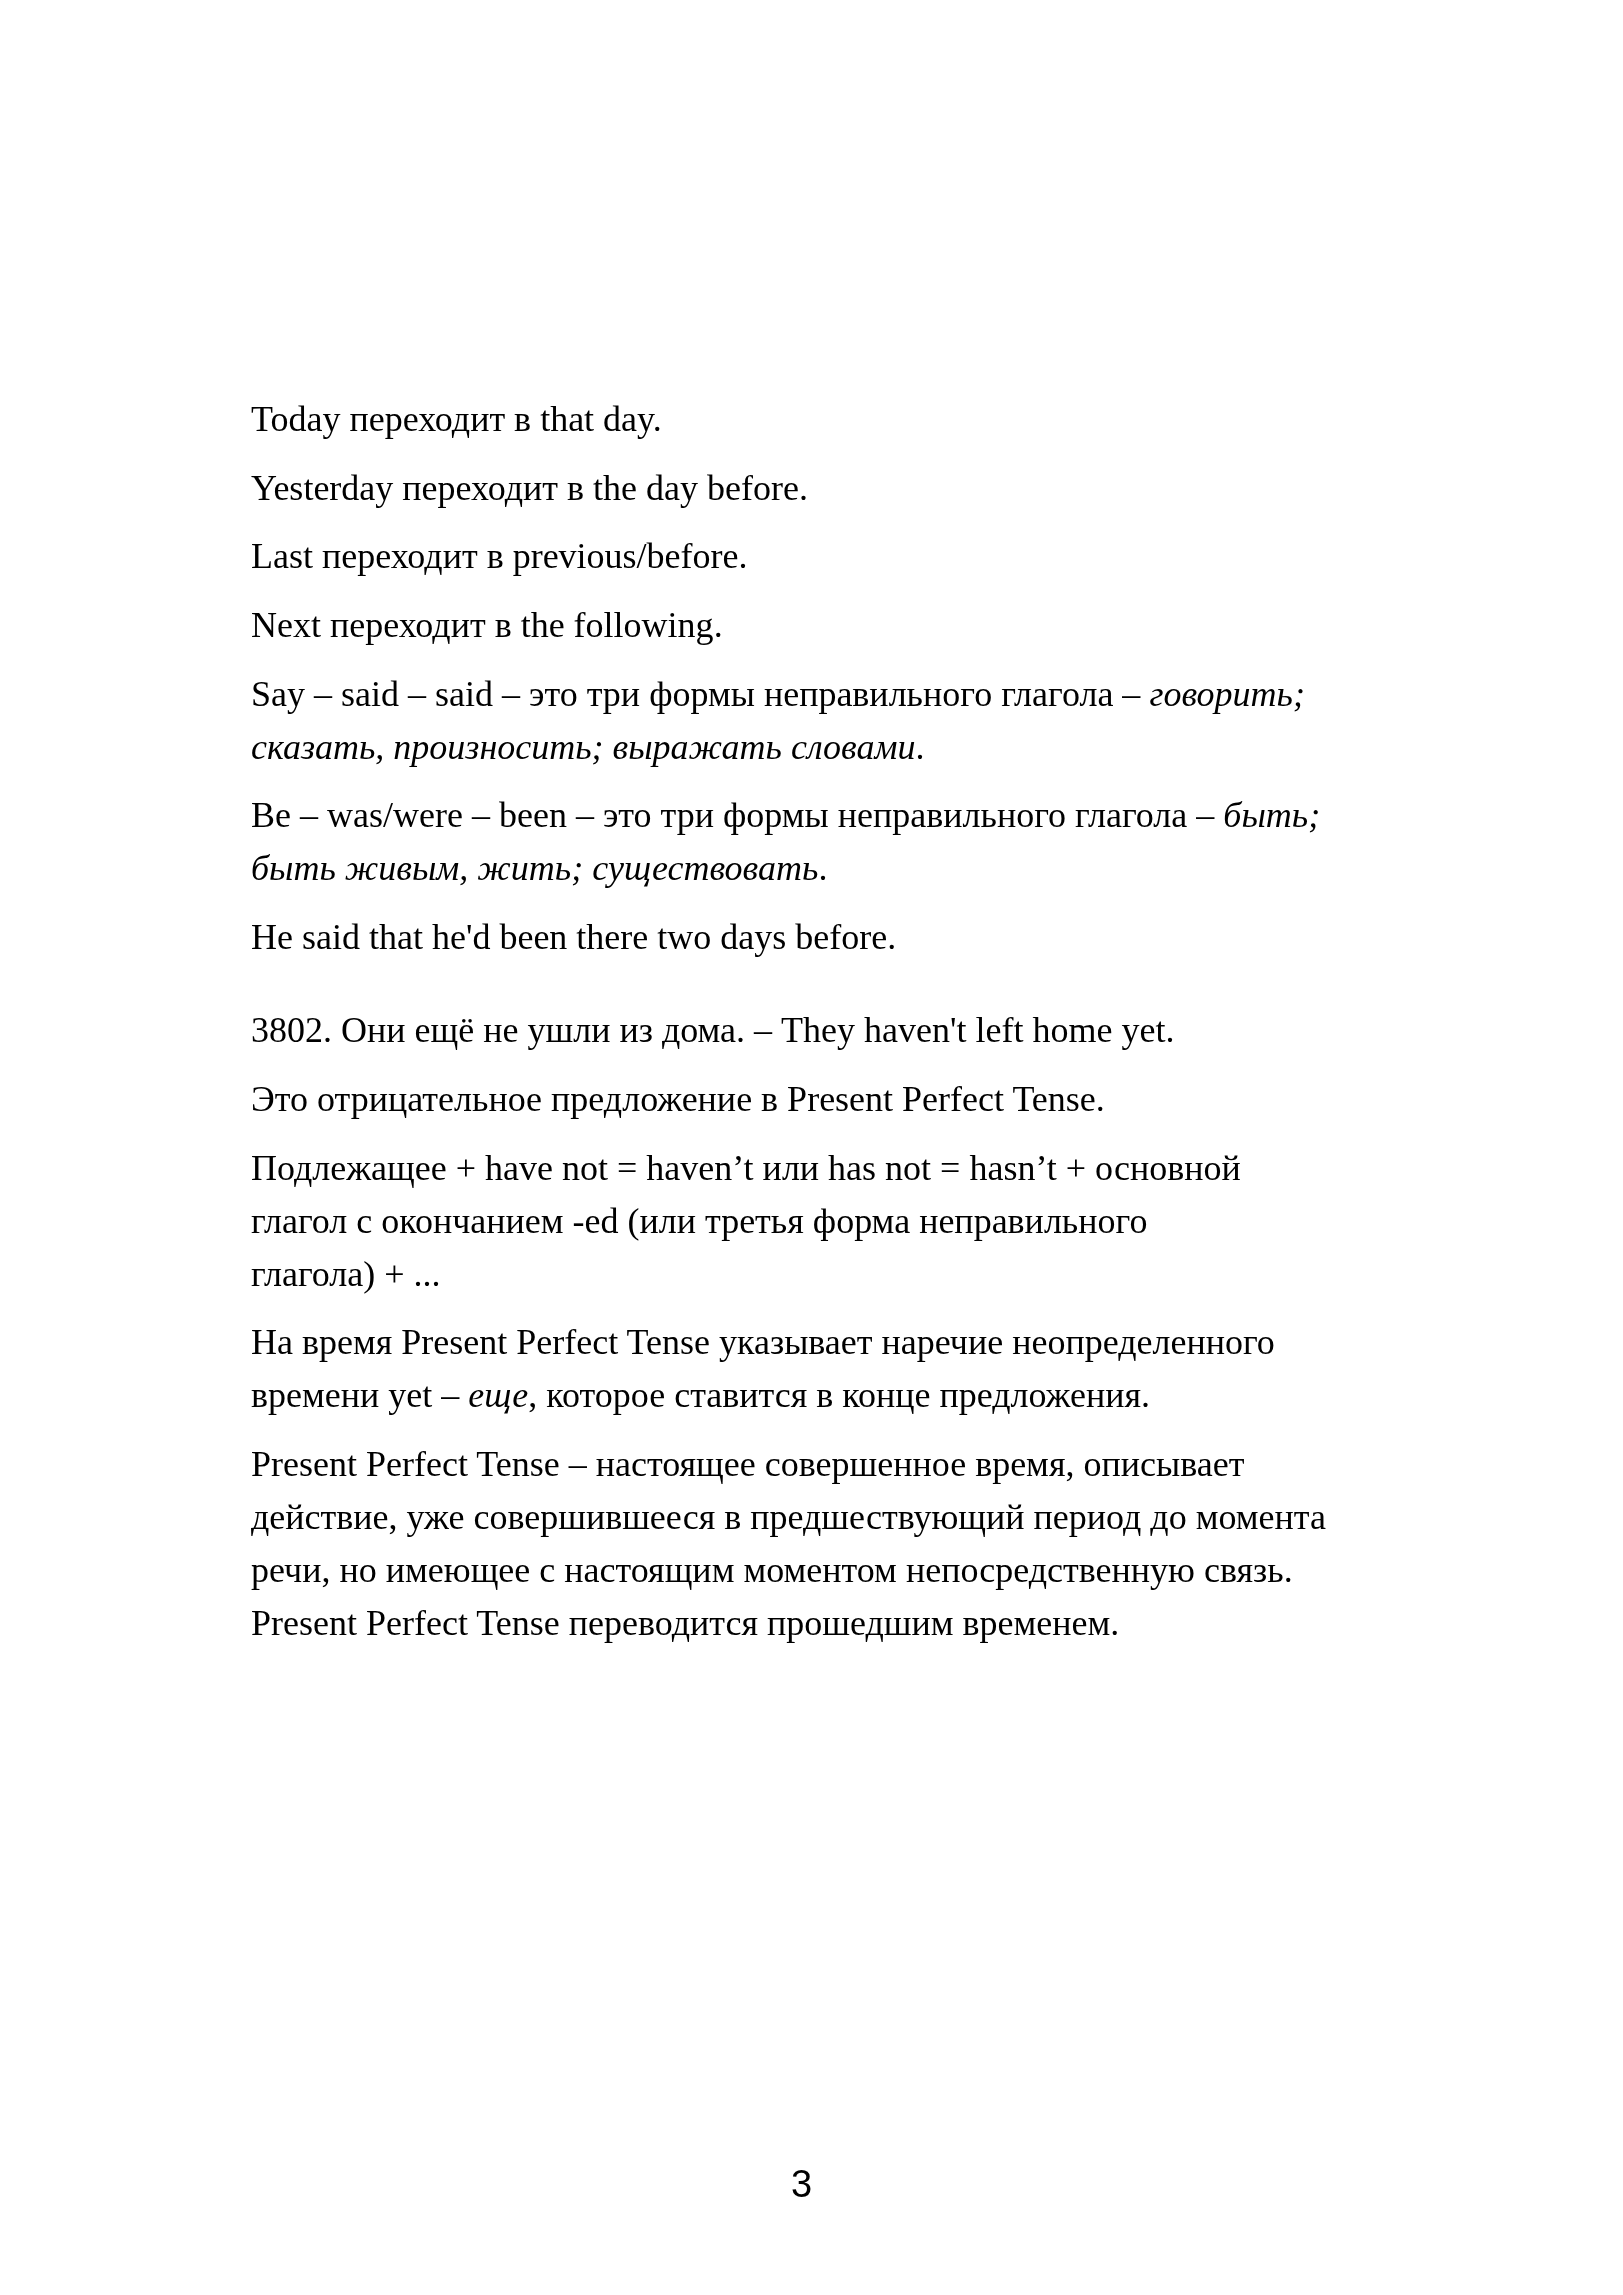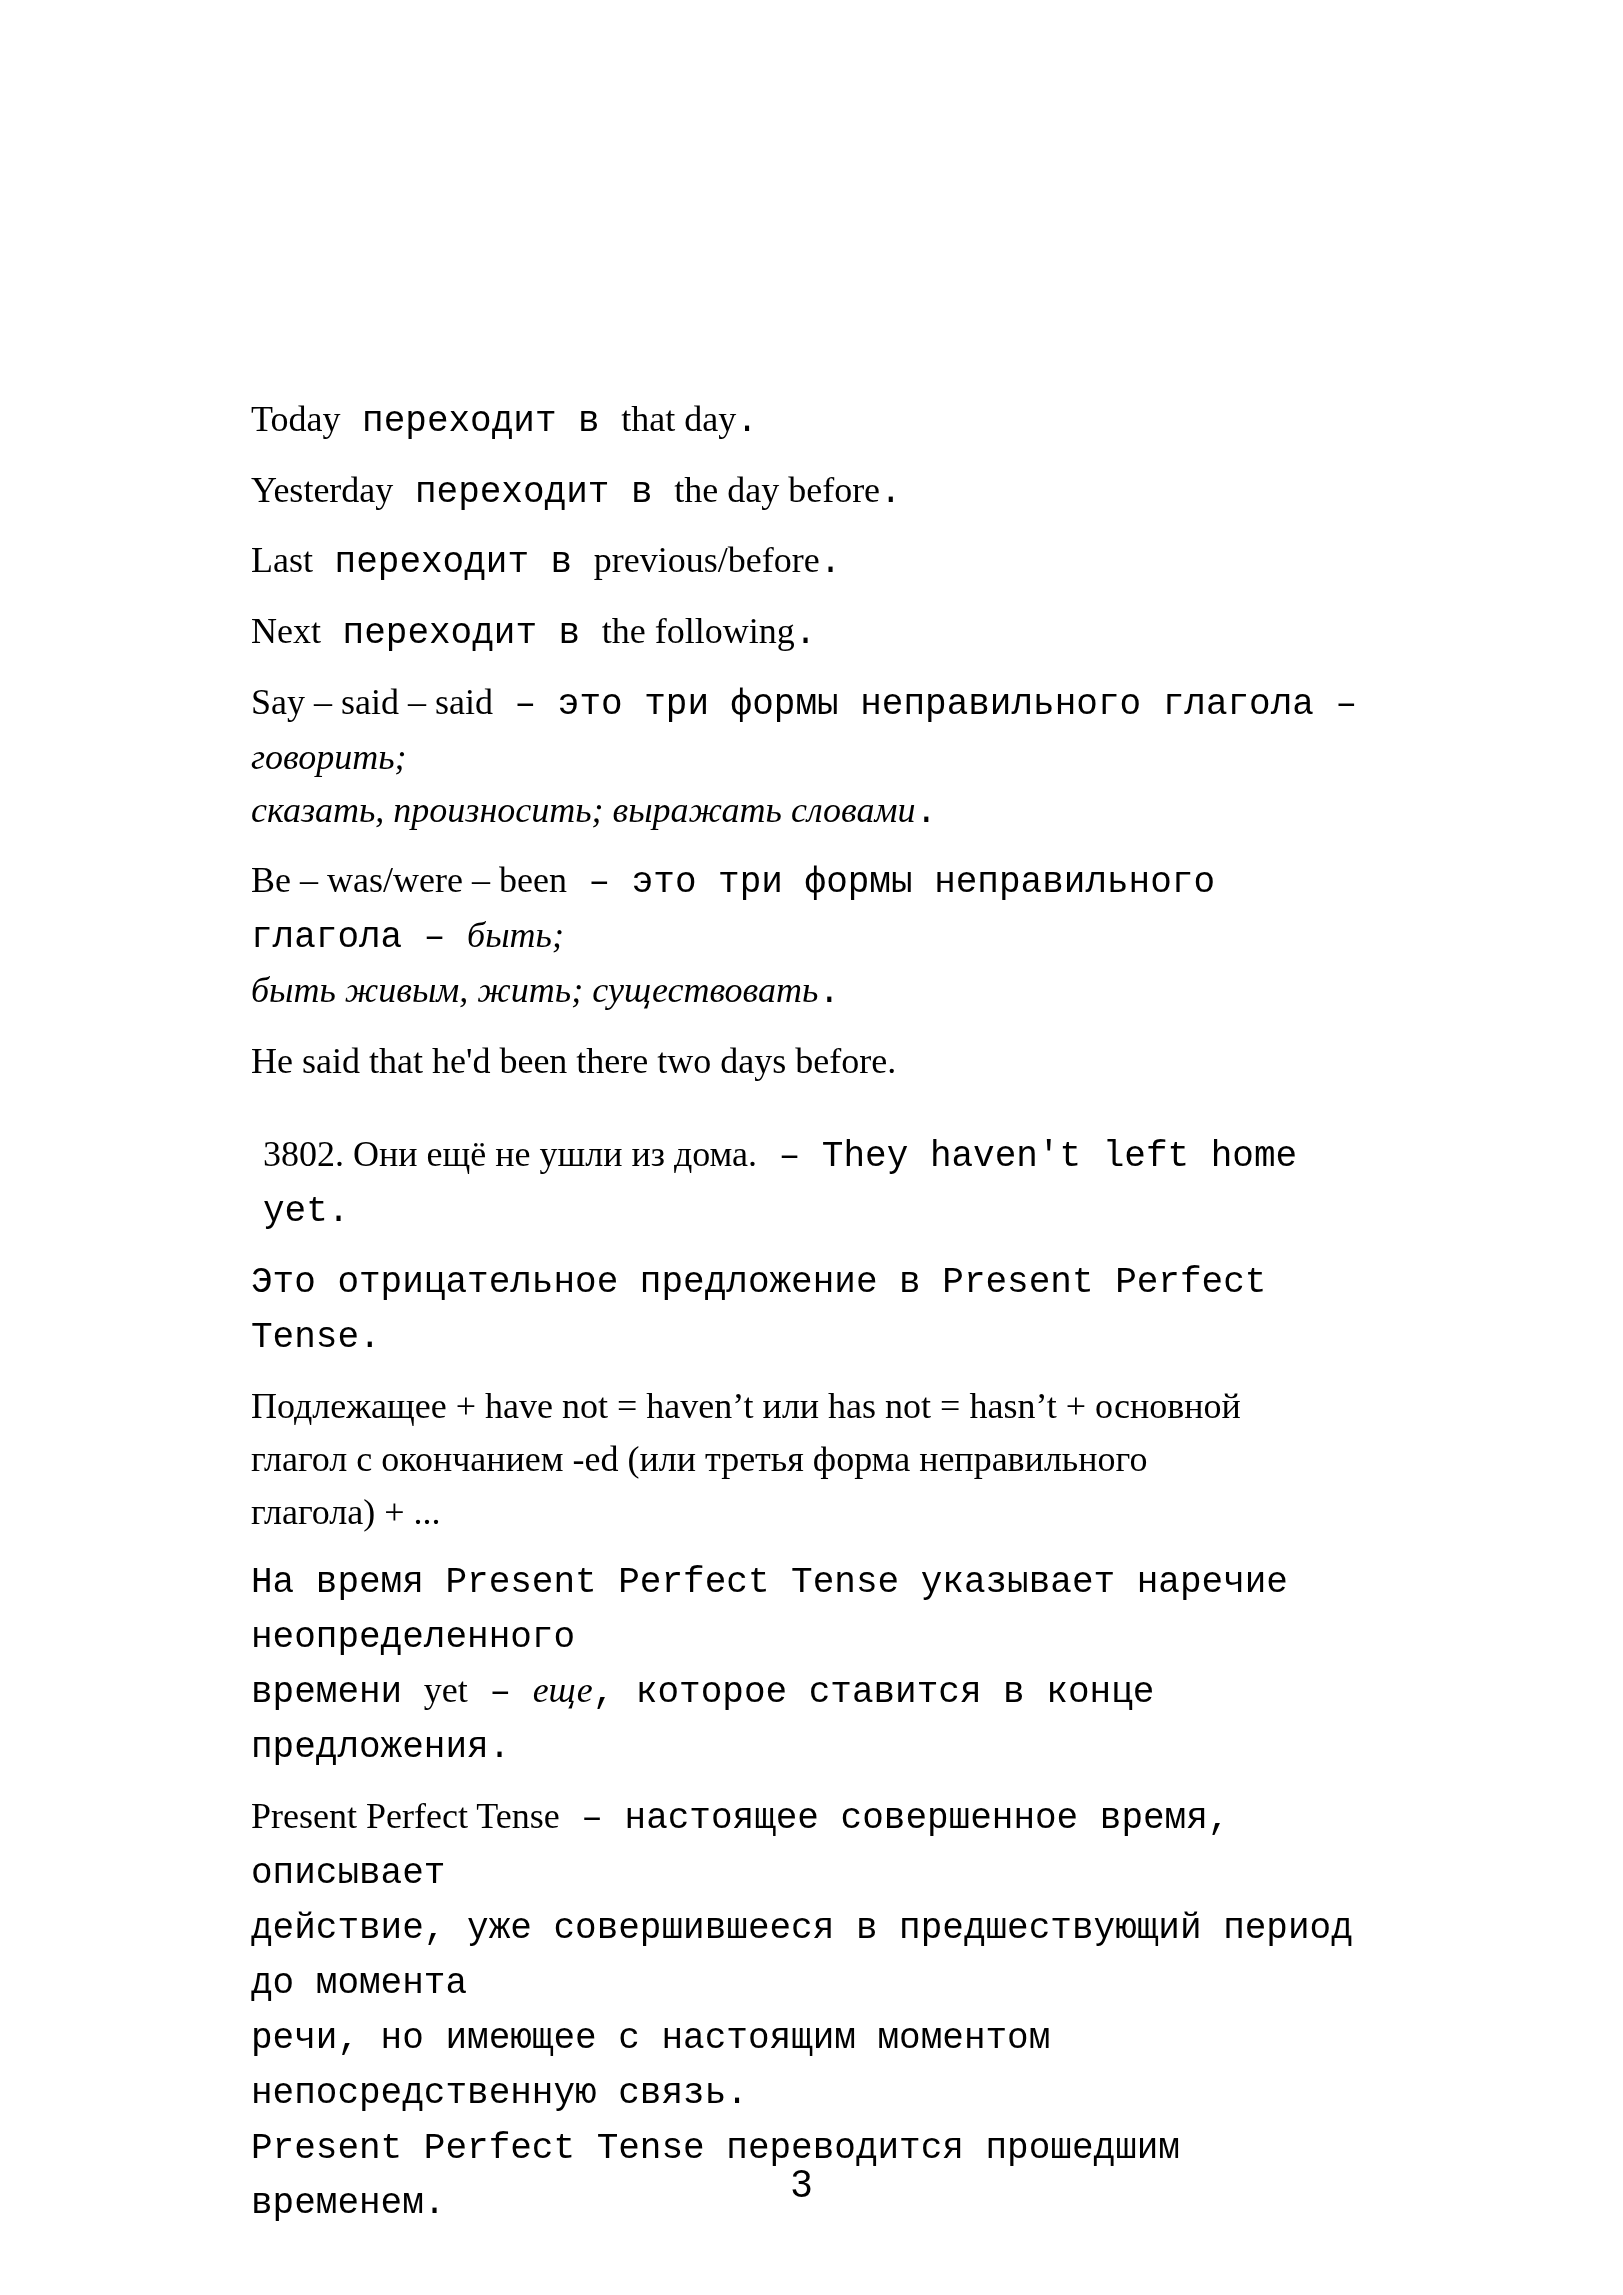--- a/index.html
+++ b/index.html
@@ -24,23 +24,22 @@
     font-size: 36px;
     line-height: 53px;
     text-align: left;
   }
   .doc p {
     margin: 0 0 15.7px 0;
     white-space: pre-line;
   }
   .doc p.section-gap {
     margin-top: 40px;
-    margin-left: 12px;
   }
-  .r { font-weight: normal; font-style: normal; font-family: Liberation Mono, monospace; }
+  .r { font-weight: normal; font-style: normal; }
   .b { font-weight: normal;  font-style: normal; }
   .i { font-weight: normal; font-style: italic; }
   .footer {
     position: absolute;
     left: 0;
     top: 2162px;
     width: 1603px;
     text-align: center;
     font-family: "Liberation Sans", "DejaVu Sans", sans-serif;
     font-size: 38px;

